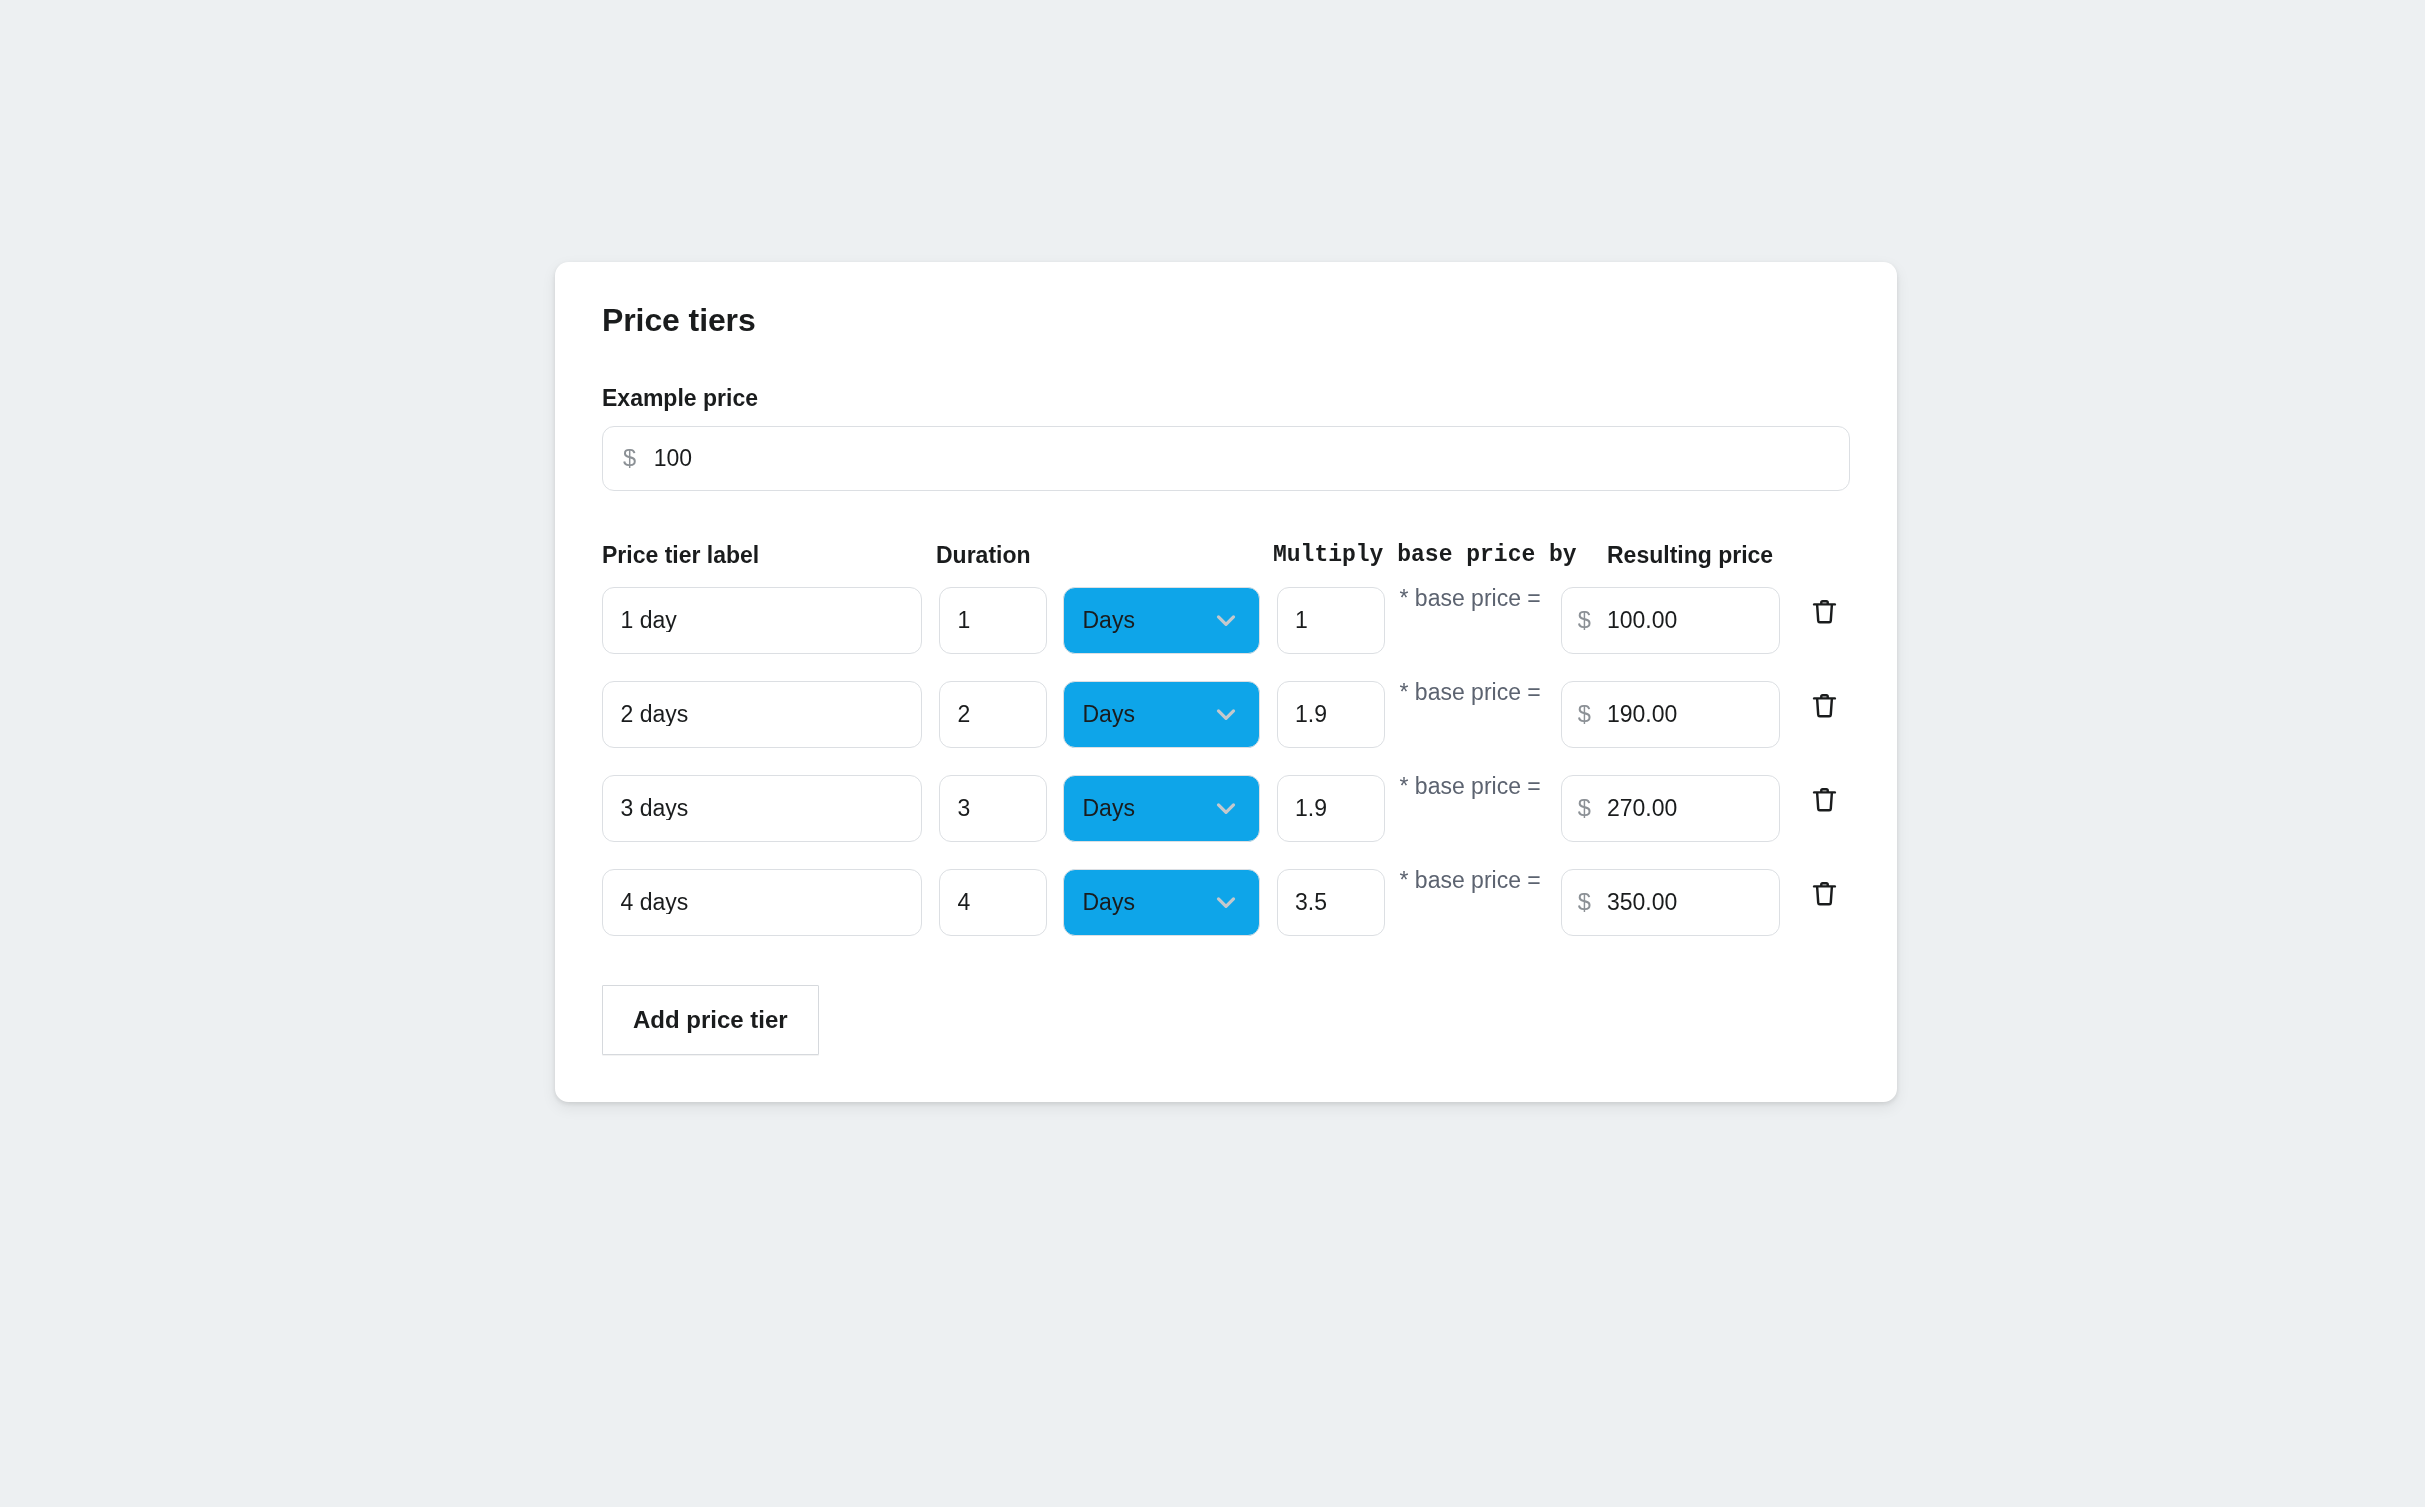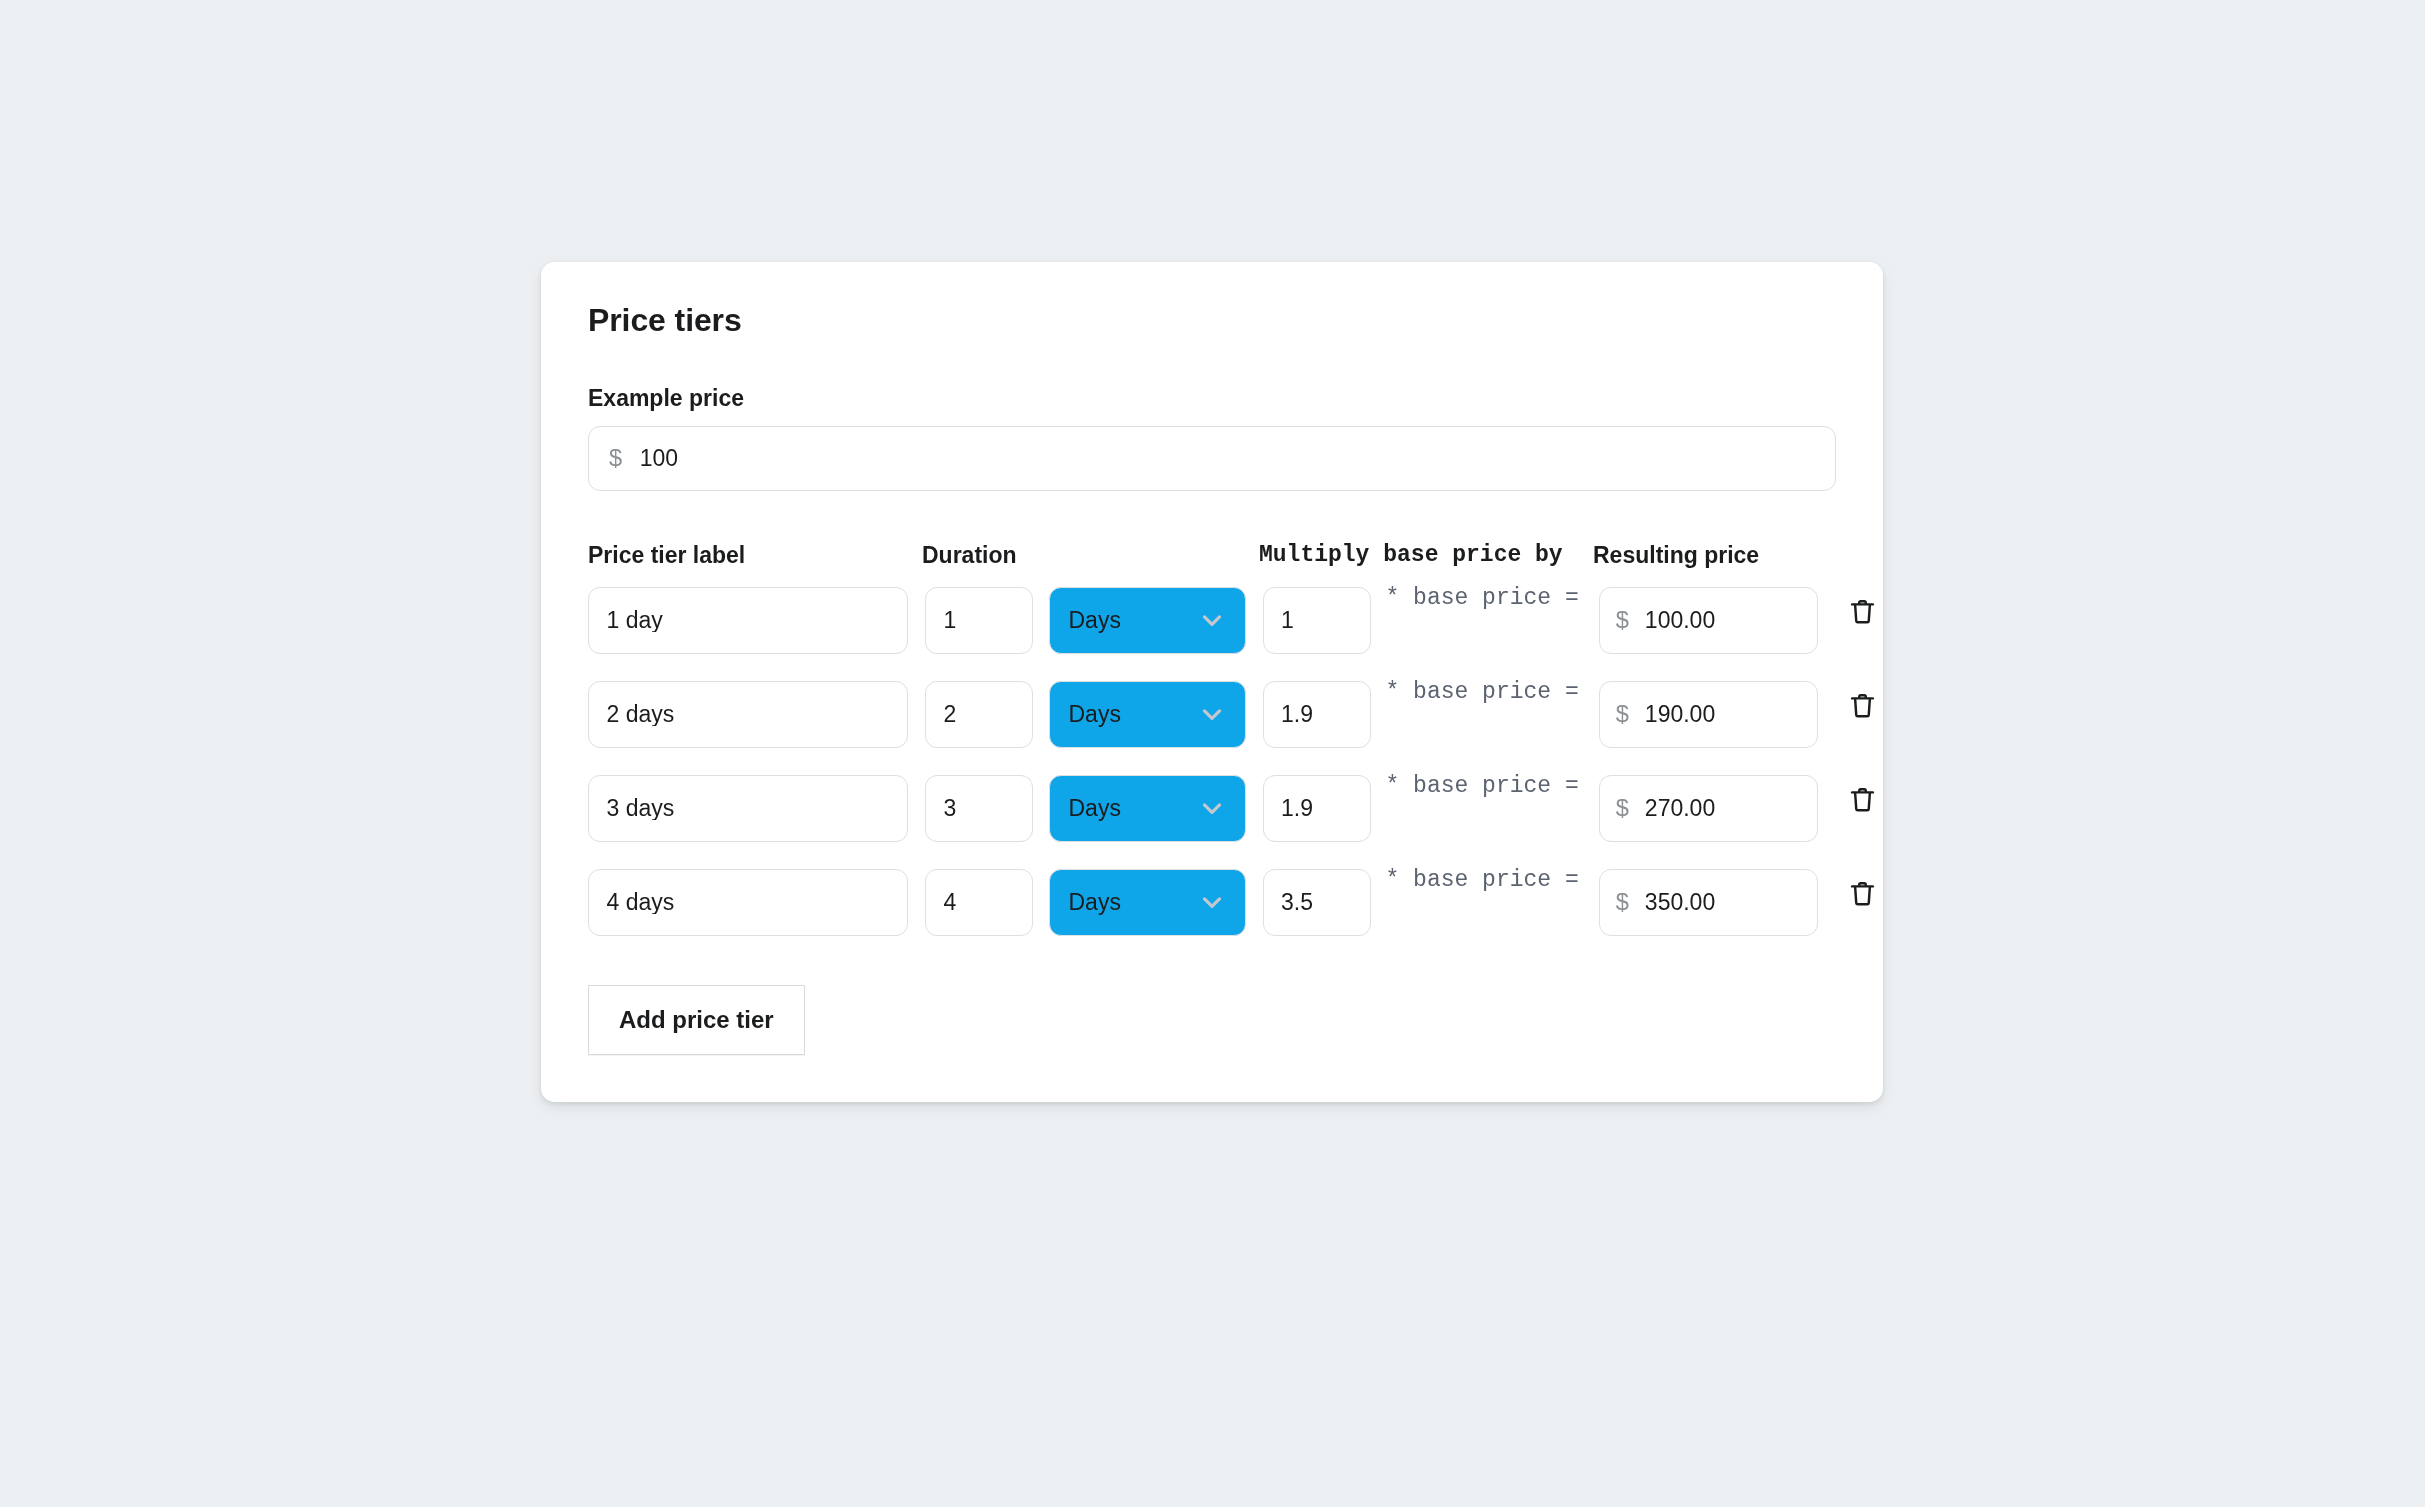--- a/index.html
+++ b/index.html
@@ -17,21 +17,21 @@
 
   #stage {
     position: relative;
     width: 2426px;
     height: 1508px;
   }
 
   
   .card {
     position: absolute;
-    left: 541px;
+    left: 555px;
     top: 262px;
     width: 1342px;
     box-sizing: border-box;
     background: #ffffff;
     border-radius: 13.5px;
     padding: 40px 47px 47px 47px;
     box-shadow: 0 2px 4.7px rgba(23,24,24,.10), 0 5.4px 15px rgba(23,24,24,.07);
   }
 
   .card-title {
@@ -160,21 +160,20 @@
     color: #1a1c1d;
     line-height: 1;
   }
   .chevron-icon { width: 30px; height: 30px; display: block; }
 
   .formula-text {
     font-size: 23px;
     color: #5c6370;
     line-height: 1;
     white-space: nowrap;
-    font-family: Liberation Mono, monospace;
   }
 
   .delete-btn {
     width: 49px;
     height: 49px;
     display: flex;
     align-items: center;
     justify-content: center;
     background: transparent;
     border: 0;

